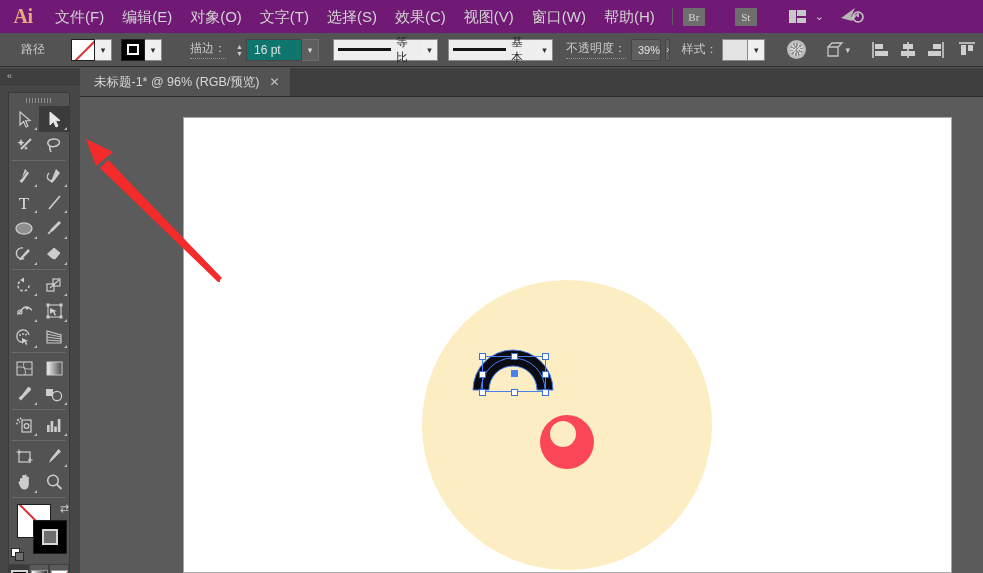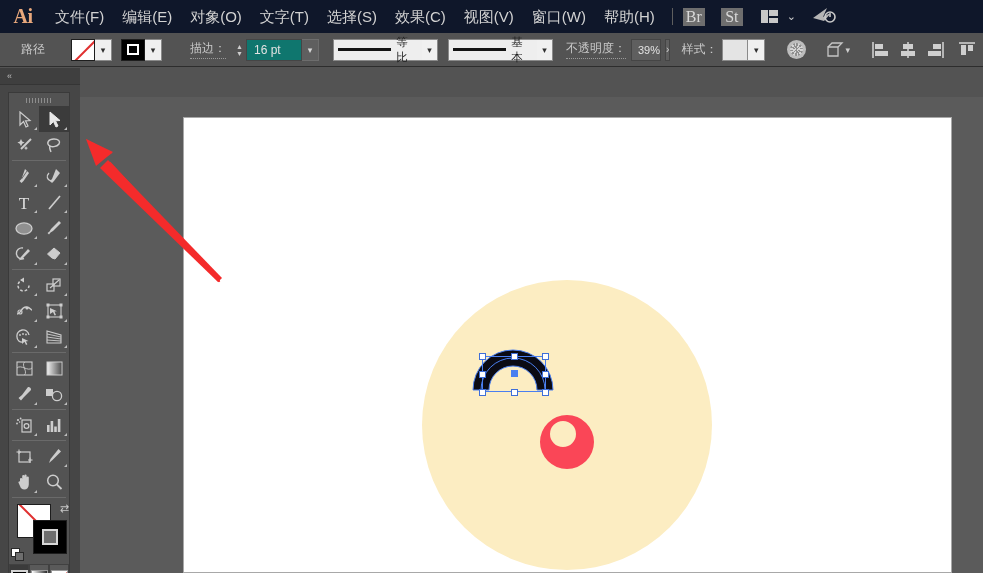--- a/index.html
+++ b/index.html
@@ -8,42 +8,42 @@
     overflow: hidden;
     background: #535353;
     font-family: "Liberation Sans", "DejaVu Sans", sans-serif;
     -webkit-font-smoothing: antialiased;
   }
   #app { position: relative; width: 983px; height: 573px; }
 
   
   .menubar {
     position: absolute; left: 0; top: 0; width: 983px; height: 33px;
-    background: #0f172a;
+    background: #701a75;
     display: flex; align-items: center;
   }
   .ai-logo {
     width: 46px; height: 33px;
     display: flex; align-items: center; justify-content: center;
     color: #e8a87c; font-size: 20px; font-weight: bold;
     font-family: "Liberation Serif", serif;
     letter-spacing: -0.5px;
   }
   .menu-item {
     padding: 0 9px; height: 33px; line-height: 33px;
     color: #d2d2d2; font-size: 15px; white-space: nowrap;
   }
   .menu-sep-v {
     width: 1px; height: 17px; background: #5e5e5e; margin: 0 10px 0 8px;
   }
   .app-badge {
     width: 22px; height: 18px;
     background: #6e6e6e; color: #d8d8d8;
-    font-size: 16px; display: flex; align-items: center; justify-content: center;
-    margin-right: 16px;
+    font-size: 11px; display: flex; align-items: center; justify-content: center;
+    margin-right: 30px;
     font-family: "Liberation Serif", serif;
   }
   .ws-icon { display: flex; align-items: center; gap: 1px; margin-left: 2px; }
   .ws-icon .b1 { width: 7px; height: 13px; background: #c8c8c8; }
   .ws-icon .b2 { display: flex; flex-direction: column; gap: 2px; }
   .ws-icon .b2 i { width: 9px; height: 5.5px; background: #c8c8c8; display: block; }
   .chev {
     color: #cfcfcf; font-size: 11px; margin-left: 9px; margin-right: 16px;
   }
   .cc-icon { color: #b9b9b9; font-size: 16px; }
@@ -705,20 +705,26 @@
       <div class="mode-btn">
           <span class="mc-grad"></span>
         </div>
       <div class="mode-btn">
           <span class="mc-none"></span>
         </div>
     </div>
 
   </div>
 
+  <div class="tabstrip">
+    <div class="doctab">
+      <span>未标题-1* @ 96% (RGB/预览)</span>
+      <span class="closex">✕</span>
+    </div>
+  </div>
 
   <div class="docwin">
     <div class="artboard">
 
       <svg width="769" height="456" viewBox="0 0 769 456" style="position:absolute;left:0;top:0;">
 
         <circle cx="383" cy="307" r="145" fill="#FCEDC2"></circle>
 
         <path d="M 289 272 A 40 40 0 0 1 369 272 L 353 272 A 24 24 0 0 0 305 272 Z" fill="#0B0B14"></path>
 

